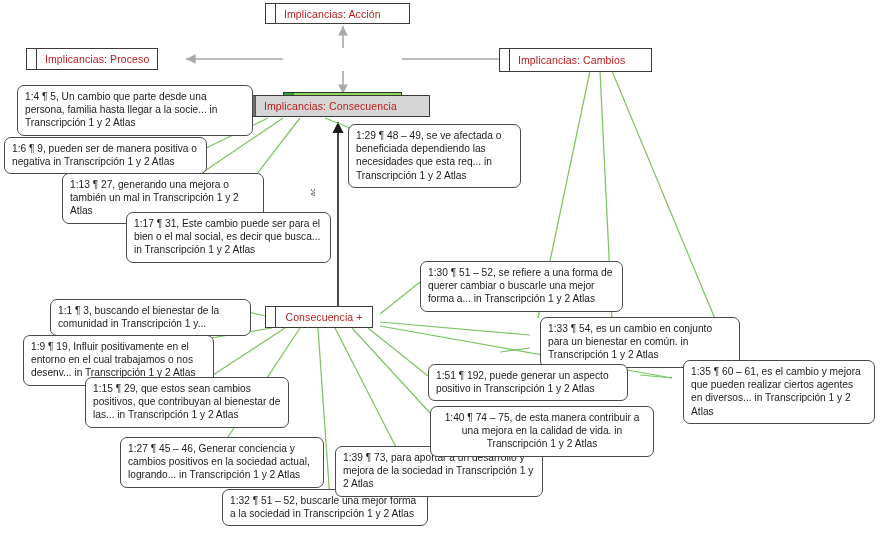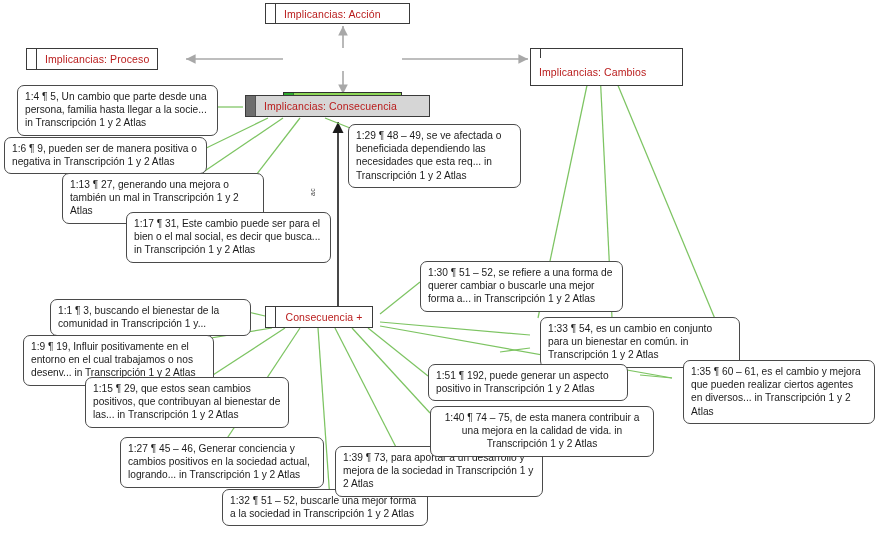--- a/index.html
+++ b/index.html
@@ -133,39 +133,39 @@
   <div class="node code" style="left:26px;top:48px;width:132px;height:22px;">
     <div class="tab"></div>
     <div class="body">Implicancias: Proceso</div>
   </div>
 
   <div class="node code center" style="left:283px;top:48px;width:119px;height:22px;">
     <div class="tab"></div>
     <div class="body" style="justify-content:center;">Implicancias</div>
   </div>
 
-  <div class="node code" style="left:530px;top:48px;width:153px;height:38px;flex-direction:column;">
+  <div class="node code" style="left:499px;top:48px;width:153px;height:24px;">
     <div class="tab"></div>
     <div class="body">Implicancias: Cambios</div>
   </div>
 
   <div class="node code gray" style="left:245px;top:95px;width:185px;height:22px;">
     <div class="tab"></div>
     <div class="body">Implicancias: Consecuencia</div>
   </div>
 
   <div class="node code" style="left:265px;top:306px;width:108px;height:22px;justify-content:space-between;">
     <div class="tab"></div>
     <div class="body" style="justify-content:center;">Consecuencia +</div>
   </div>
 
   <div style="position:absolute;left:309px;top:196px;font-size:7px;color:#3a3a3a;
               transform:rotate(-90deg);transform-origin:left top;letter-spacing:.04em;">ac</div>
 
-  <div class="quote" style="left:17px;top:85px;width:201px;">
+  <div class="quote" style="left:17px;top:85px;width:236px;">
     <span>1:4 ¶ 5, Un cambio que parte desde una persona, familia hasta llegar a la socie... in Transcripción 1 y 2 Atlas</span>
   </div>
 
   <div class="quote" style="left:4px;top:137px;width:203px;">
     <span>1:6 ¶ 9, pueden ser de manera positiva o negativa in Transcripción 1 y 2 Atlas</span>
   </div>
 
   <div class="quote" style="left:62px;top:173px;width:202px;">
     <span>1:13 ¶ 27, generando una mejora o también un mal in Transcripción 1 y 2 Atlas</span>
   </div>

